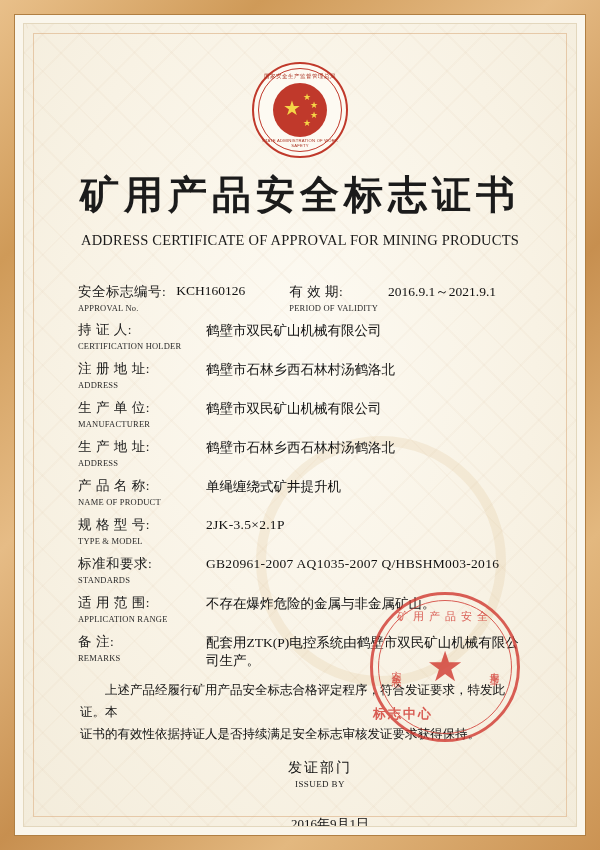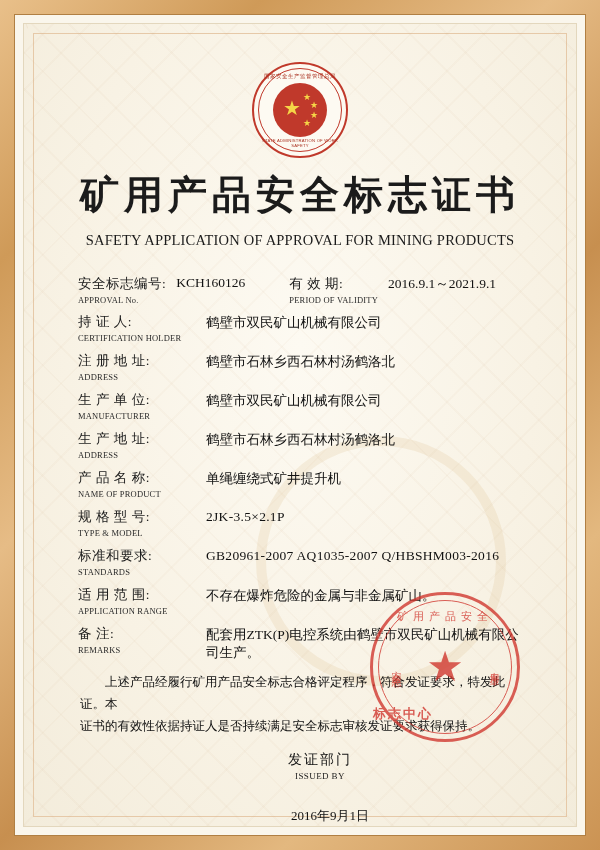--- a/index.html
+++ b/index.html
@@ -166,21 +166,21 @@
     font-size: 14.5px;
     letter-spacing: 0.2px;
     color: #1b1b1b;
     margin-top: 10px;
     font-family: "Liberation Serif", serif;
   }
 
   
   .approval-row {
     display: flex;
-    margin-top: 26px;
+    margin-top: 34px;
     padding: 0 22px 0 16px;
     align-items: center;
   }
   .approval-left { display: flex; align-items: flex-start; }
   .approval-right { display: flex; align-items: flex-start; margin-left: 44px; }
   .lbl-block { width: auto; }
   .lbl-cn {
     font-size: 13.5px;
     color: #1b1b1b;
     letter-spacing: 0.5px;
@@ -366,21 +366,21 @@
               <span class="star-s s1">★</span>
               <span class="star-s s2">★</span>
               <span class="star-s s3">★</span>
               <span class="star-s s4">★</span>
             </div>
             <div class="arc-bottom">STATE ADMINISTRATION OF WORK SAFETY</div>
           </div>
         </div>
 
         <div class="title-cn">矿用产品安全标志证书</div>
-        <div class="title-en">SAFETY APPLICATION OF APPROVAL FOR MINING PRODUCTS</div>
+        <div class="title-en">ADDRESS CERTIFICATE OF APPROVAL FOR MINING PRODUCTS</div>
 
         <div class="approval-row">
           <div class="approval-left">
             <div class="lbl-block">
               <div class="lbl-cn">安全标志编号:</div>
               <div class="lbl-en">APPROVAL No.</div>
             </div>
             <div class="val">KCH160126</div>
           </div>
           <div class="approval-right">

